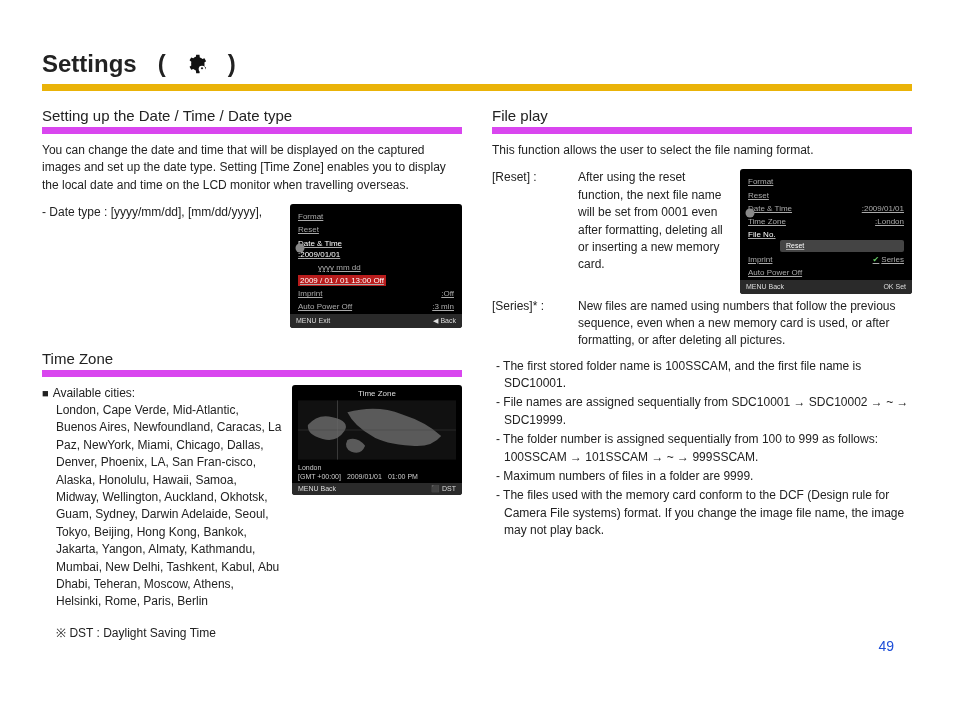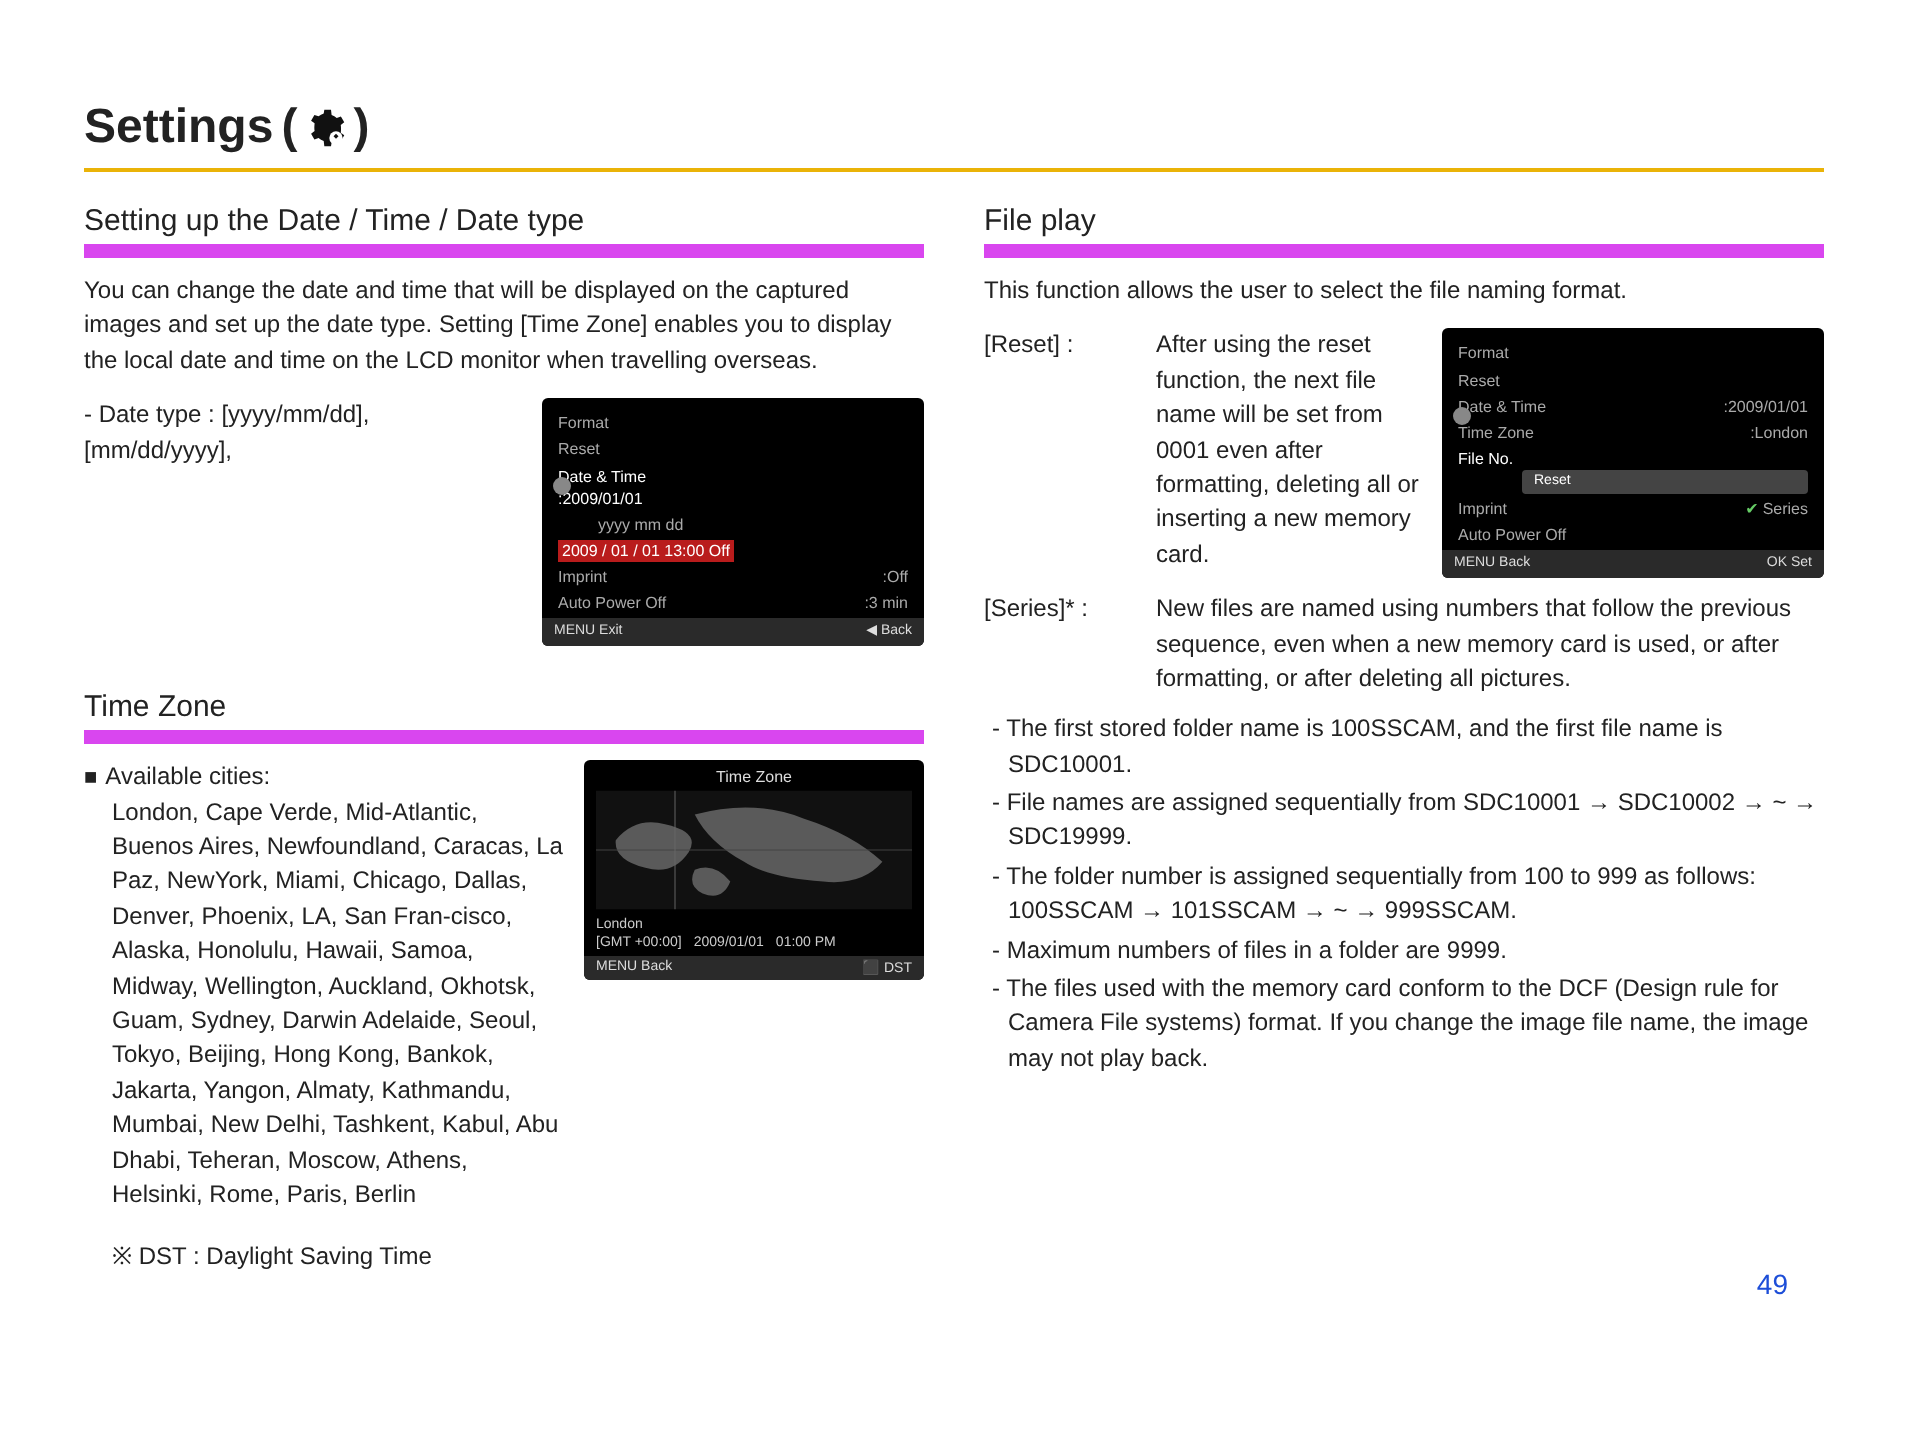--- a/index.html
+++ b/index.html
@@ -4,22 +4,22 @@
 <style>
   * { box-sizing: border-box; margin: 0; padding: 0; }
   html, body { width: 954px; height: 720px; font-family: Arial, Helvetica, sans-serif; background: #fff; color: #222; }
   .page {
     padding: 50px 42px 20px 42px;
     position: relative;
   }
   .title-row {
     display: flex;
     align-items: center;
-    gap: 4px;
-    border-bottom: 2px solid #eab308;
+    gap: 21px;
+    border-bottom: 7px solid #eab308;
     padding-bottom: 6px;
     margin-bottom: 10px;
   }
   .title-row h1 {
     font-size: 24px;
     font-weight: 700;
   }
   .title-row .paren { font-size: 24px; font-weight: 700; }
   .columns {
     display: flex;
@@ -42,28 +42,29 @@
     line-height: 1.45;
     margin-bottom: 10px;
   }
   .row-split {
     display: flex;
     gap: 10px;
     align-items: flex-start;
   }
   .row-split > .txt { flex: 1; font-size: 12px; line-height: 1.45; }
   .cam-lcd {
-    width: 191px;
+    width: 172px;
     background: #000;
     color: #aaa;
     font-size: 8px;
     border-radius: 3px;
     padding: 6px 6px 14px 6px;
     position: relative;
     line-height: 1.4;
+    text-decoration: underline;
   }
   .cam-lcd .menu-line {
     display: flex;
     justify-content: space-between;
     padding: 1px 2px;
   }
   .cam-lcd .menu-line.sel { color: #fff; flex-direction: column; }
   .cam-lcd .footbar {
     position: absolute;
     left: 0; right: 0; bottom: 0;

